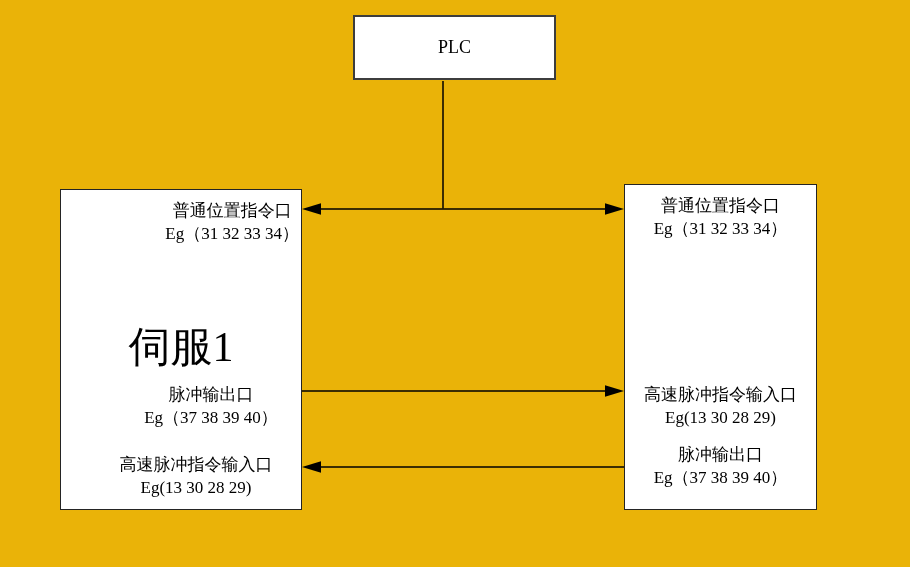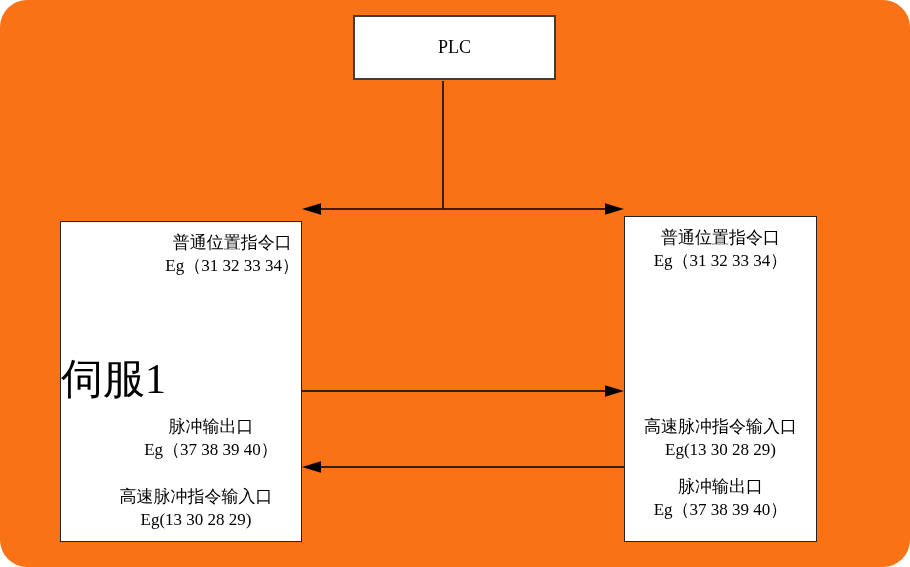--- a/index.html
+++ b/index.html
@@ -4,62 +4,61 @@
 <style>
   html, body {
     margin: 0;
     padding: 0;
     background: #ffffff;
   }
   .canvas {
     position: relative;
     width: 910px;
     height: 567px;
-    background: #f97316;
+    background: #eab308;
     overflow: hidden;
     font-family: "Liberation Serif", "DejaVu Serif", serif;
     color: #000000;
-    border-radius: 27px;
   }
   .box {
     position: absolute;
     background: #ffffff;
     box-sizing: border-box;
   }
   .plc-box {
     left: 353px;
     top: 15px;
     width: 203px;
     height: 65px;
     border: 2px solid #3d3d3d;
     display: flex;
     align-items: center;
     justify-content: center;
     font-size: 18px;
   }
   .servo-box {
     border: 1.5px solid #242424;
-    margin-top: 32px;
   }
   .servo1-box {
     left: 60px;
     top: 189px;
     width: 242px;
     height: 321px;
   }
   .servo2-box {
     left: 624px;
     top: 184px;
     width: 193px;
     height: 326px;
   }
   .servo-title {
     position: absolute;
     left: 0;
     right: 0;
+    text-align: center;
     font-size: 42px;
     line-height: 46px;
     white-space: nowrap;
   }
   .servo1-box .servo-title { top: 134px; }
   .servo2-box .servo-title { top: 138px; }
   .port {
     position: absolute;
     font-size: 17px;
     line-height: 23px;

